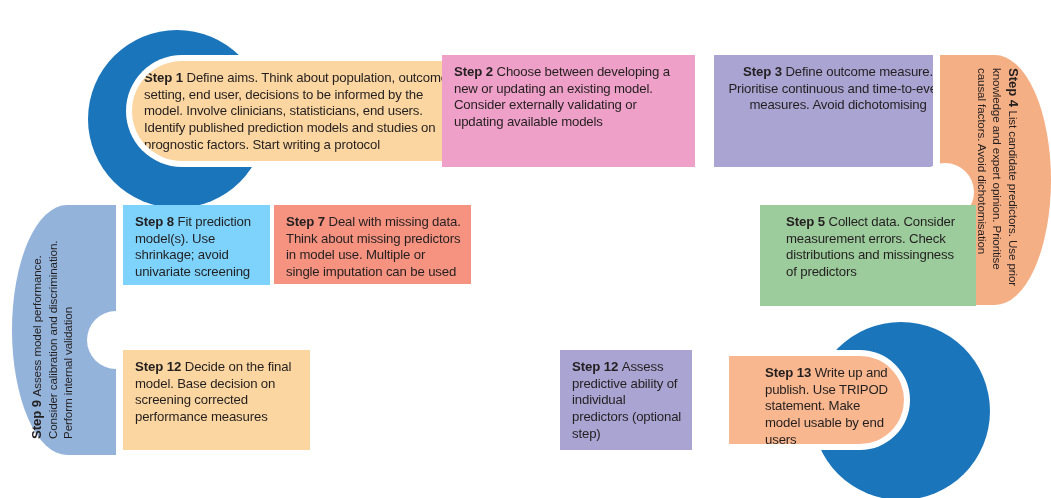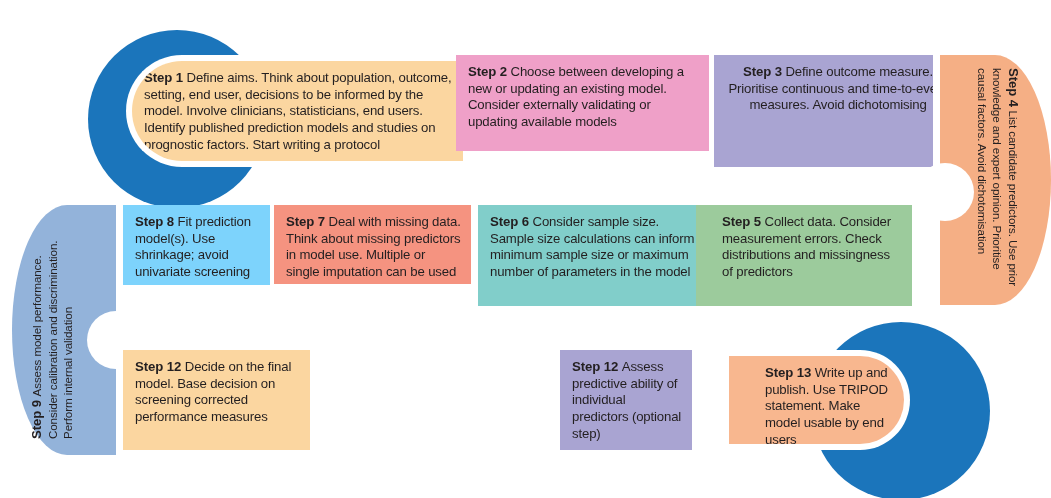--- a/index.html
+++ b/index.html
@@ -94,21 +94,21 @@
 
 <div id="canvas">
 
   <div class="disc" style="left:88px; top:30px; width:178px; height:178px;"></div>
 
   <div class="step-box round-left" style="left:126px; top:55px; width:337px; height:112px; background:#fbd6a0;">
     <span class="lbl">Step 1 </span>
     <span>Define aims. Think about population, outcome, setting, end user, decisions to be informed by the model. Involve clinicians, statisticians, end users. Identify published prediction models and studies on prognostic factors. Start writing a protocol</span>
   </div>
 
-  <div class="step-box" style="left:456px; top:55px; width:253px; height:96px; background:#efa0c8;">
+  <div class="step-box" style="left:442px; top:55px; width:253px; height:112px; background:#efa0c8;">
     <span class="lbl">Step 2 </span>
     <span>Choose between developing a new or updating an existing model. Consider externally validating or updating available models</span>
   </div>
 
   <div class="step-box" style="left:714px; top:55px; width:246px; height:112px; background:#a9a4d2;text-align:center;">
     <span class="lbl">Step 3 </span>
     <span>Define outcome measure. Prioritise continuous and time-to-event measures. Avoid dichotomising</span>
   </div>
 
   <div class="cap cap-right" style="left:939px; top:55px; width:112px; height:250px; background:#f5af85;">
@@ -135,26 +135,22 @@
   <div class="step-box" style="left:123px; top:205px; width:147px; height:80px; background:#7dd3fc;">
     <span class="lbl">Step 8 </span>
     <span>Fit prediction model(s). Use shrinkage; avoid univariate screening</span>
   </div>
 
   <div class="step-box" style="left:274px; top:205px; width:197px; height:79px; background:#f59380;">
     <span class="lbl">Step 7 </span>
     <span>Deal with missing data. Think about missing predictors in model use. Multiple or single imputation can be used</span>
   </div>
 
-  <div class="step-box" style="left:478px; top:205px; width:235px; height:101px; background:#81ceca;">
-    <span class="lbl">Step 6 </span>
-    <span>Consider sample size. Sample size calculations can inform minimum sample size or maximum number of parameters in the model</span>
-  </div>
 
-  <div class="step-box" style="left:696px; top:205px; width:216px; height:101px; background:#9ccb9c;padding-left:26px;">
+  <div class="step-box" style="left:760px; top:205px; width:216px; height:101px; background:#9ccb9c;padding-left:26px;">
     <span class="lbl">Step 5 </span>
     <span>Collect data. Consider measurement errors. Check distributions and missingness of predictors</span>
   </div>
 
   <div class="disc" style="left:812px; top:322px; width:178px; height:178px;"></div>
 
   <div class="step-box" style="left:123px; top:350px; width:187px; height:100px; background:#fbd6a0;">
     <span class="lbl">Step 12 </span>
     <span>Decide on the final model. Base decision on screening corrected performance measures</span>
   </div>

